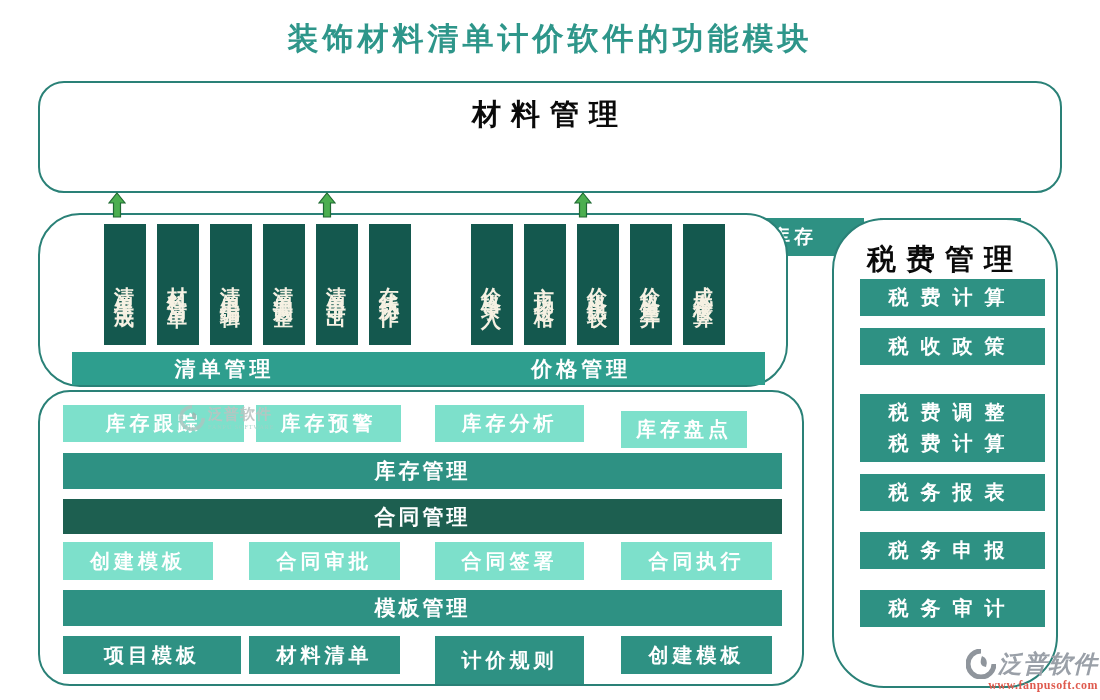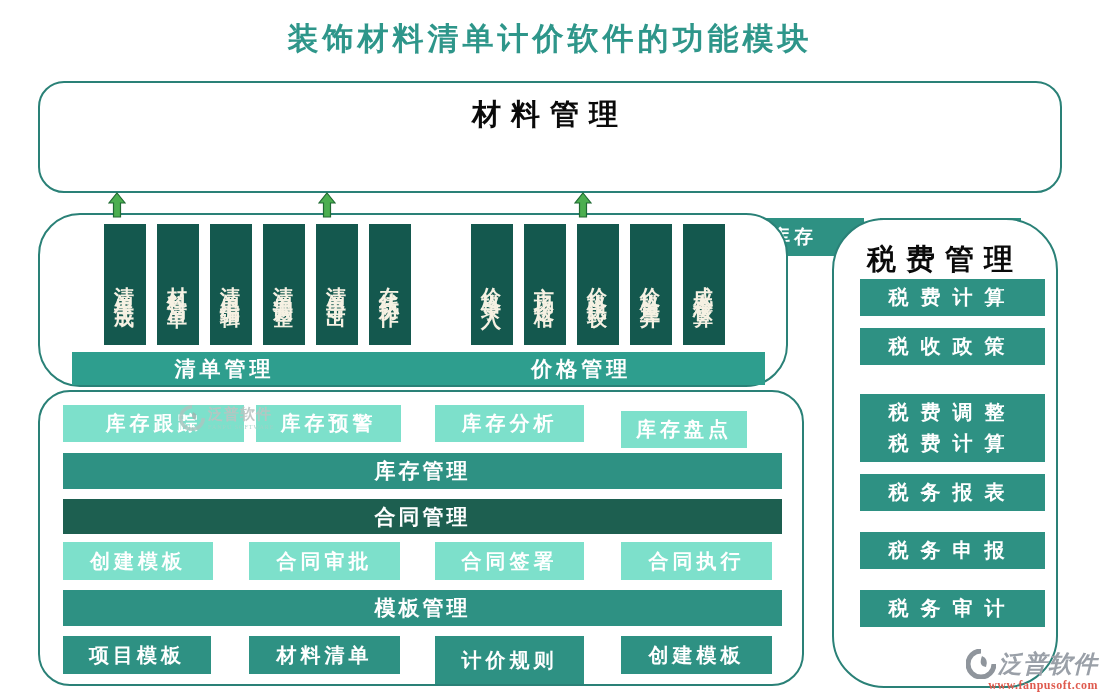--- a/index.html
+++ b/index.html
@@ -119,21 +119,21 @@
     <div class="wide-bar bar-teal" style="top:61px;">库存管理</div>
     <div class="wide-bar bar-darkgreen" style="top:107px;">合同管理</div>
 
     <div class="btn btn-light" style="left:23px;top:150px;width:150px;height:38px;">创建模板</div>
     <div class="btn btn-light" style="left:209px;top:150px;width:151px;height:38px;">合同审批</div>
     <div class="btn btn-light" style="left:395px;top:150px;width:149px;height:38px;">合同签署</div>
     <div class="btn btn-light" style="left:581px;top:150px;width:151px;height:38px;">合同执行</div>
 
     <div class="wide-bar bar-teal" style="top:198px;">模板管理</div>
 
-    <div class="btn btn-dark-row" style="left:23px;top:244px;width:148px;height:38px;">项目模板</div>
+    <div class="btn btn-dark-row" style="left:23px;top:244px;width:178px;height:38px;">项目模板</div>
     <div class="btn btn-dark-row" style="left:209px;top:244px;width:151px;height:38px;">材料清单</div>
     <div class="btn btn-dark-row" style="left:395px;top:244px;width:149px;height:48px;">计价规则</div>
     <div class="btn btn-dark-row" style="left:581px;top:244px;width:151px;height:38px;">创建模板</div>
   </div>
 
   <div class="panel panel-tax">
     <div class="panel-header">税费管理</div>
     <div class="btn tax-btn" style="top:59px;">税费计算</div>
     <div class="btn tax-btn" style="top:108px;">税收政策</div>
     <div class="btn tax-btn" style="top:156px;margin-top:18px;">税费调整</div>

